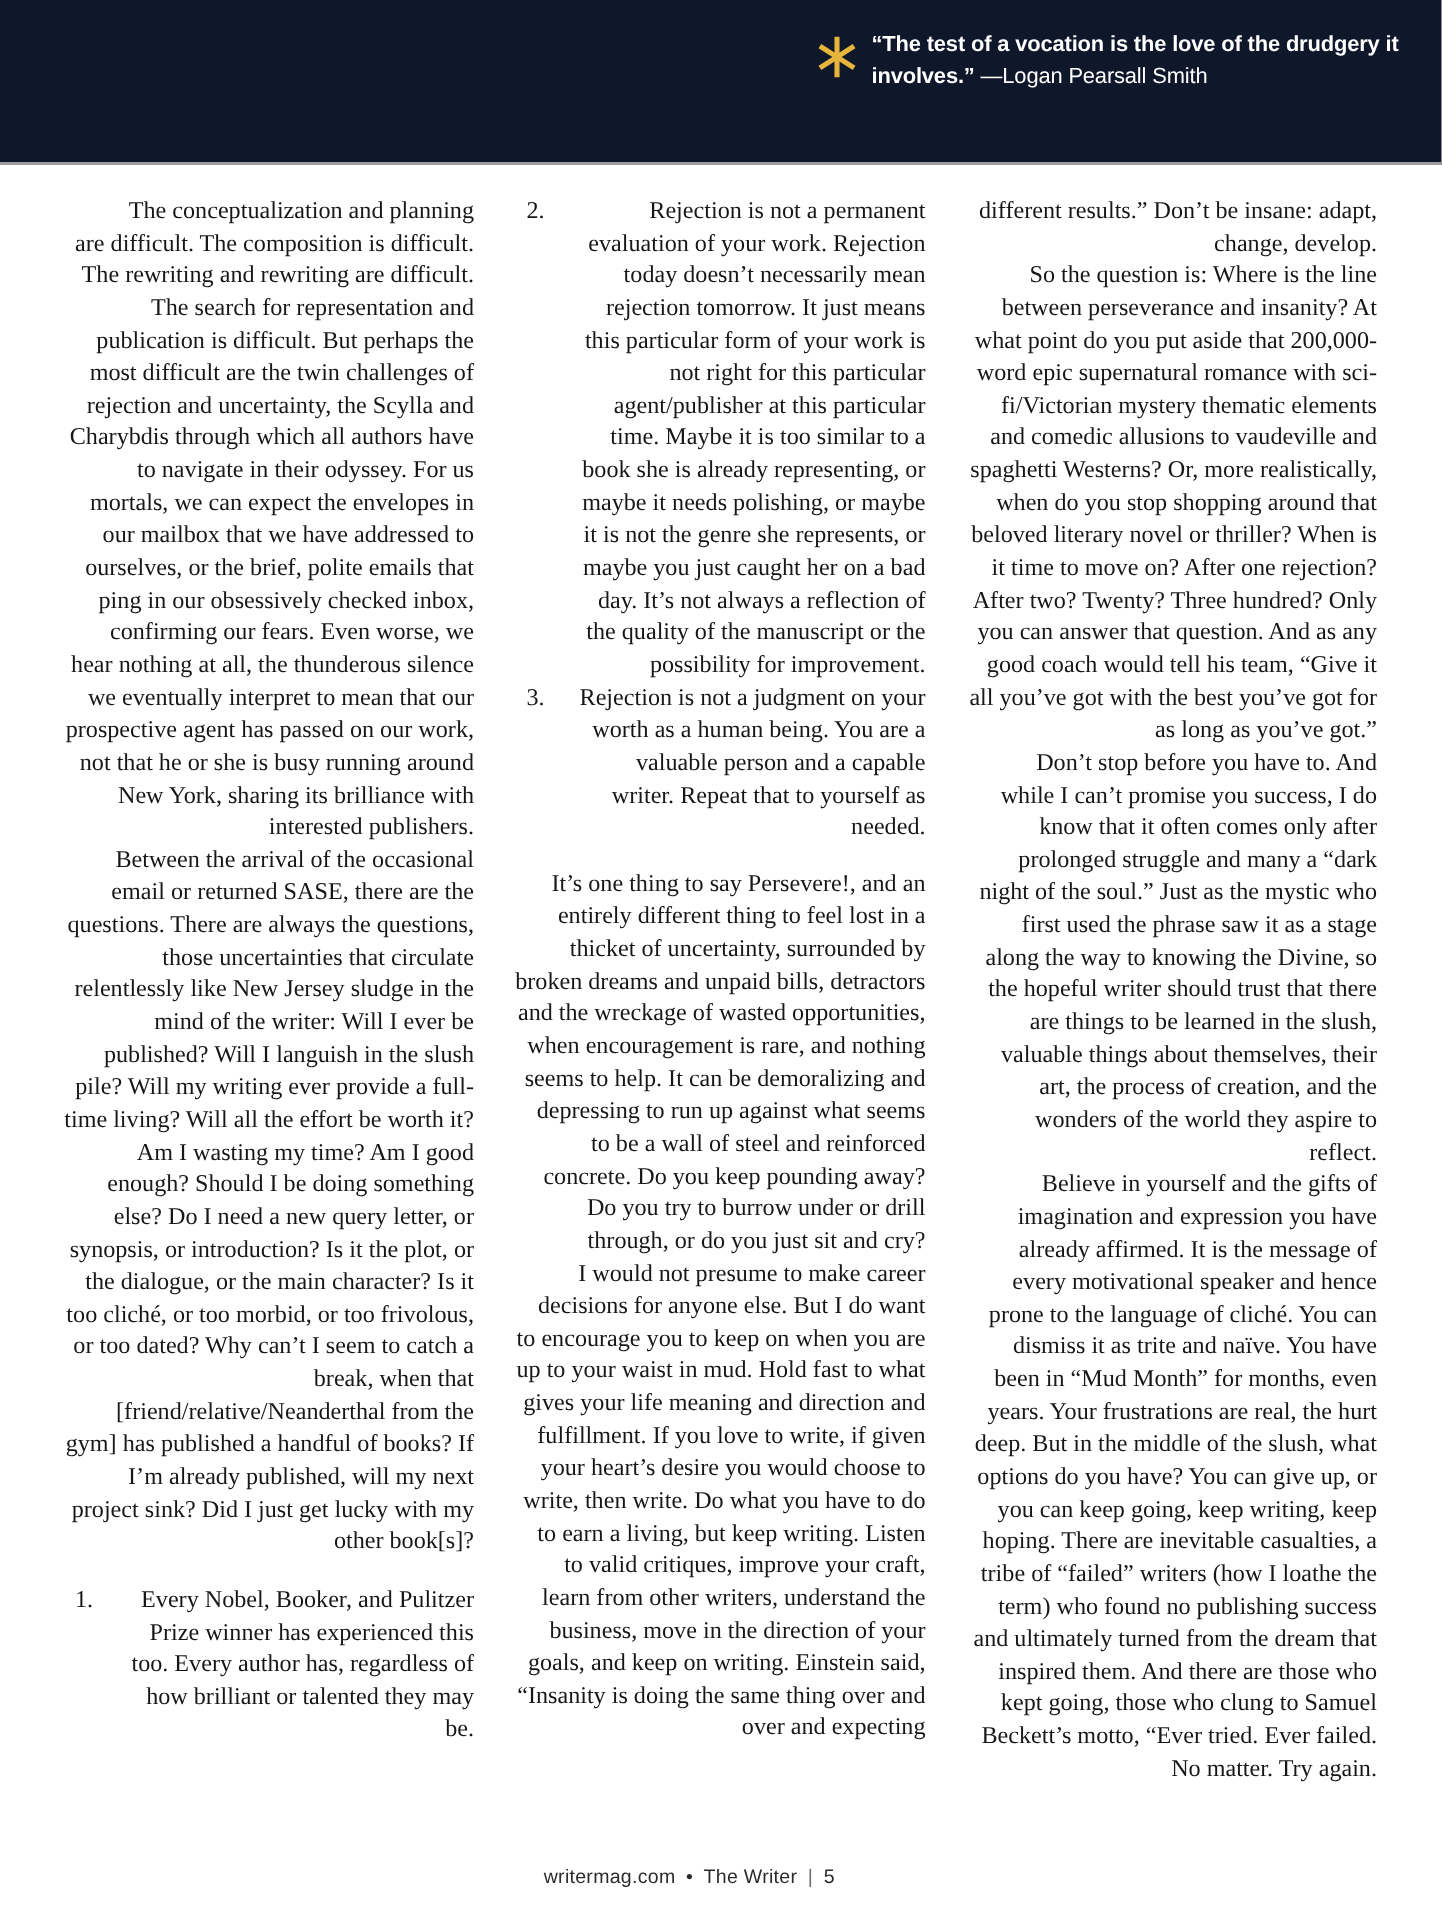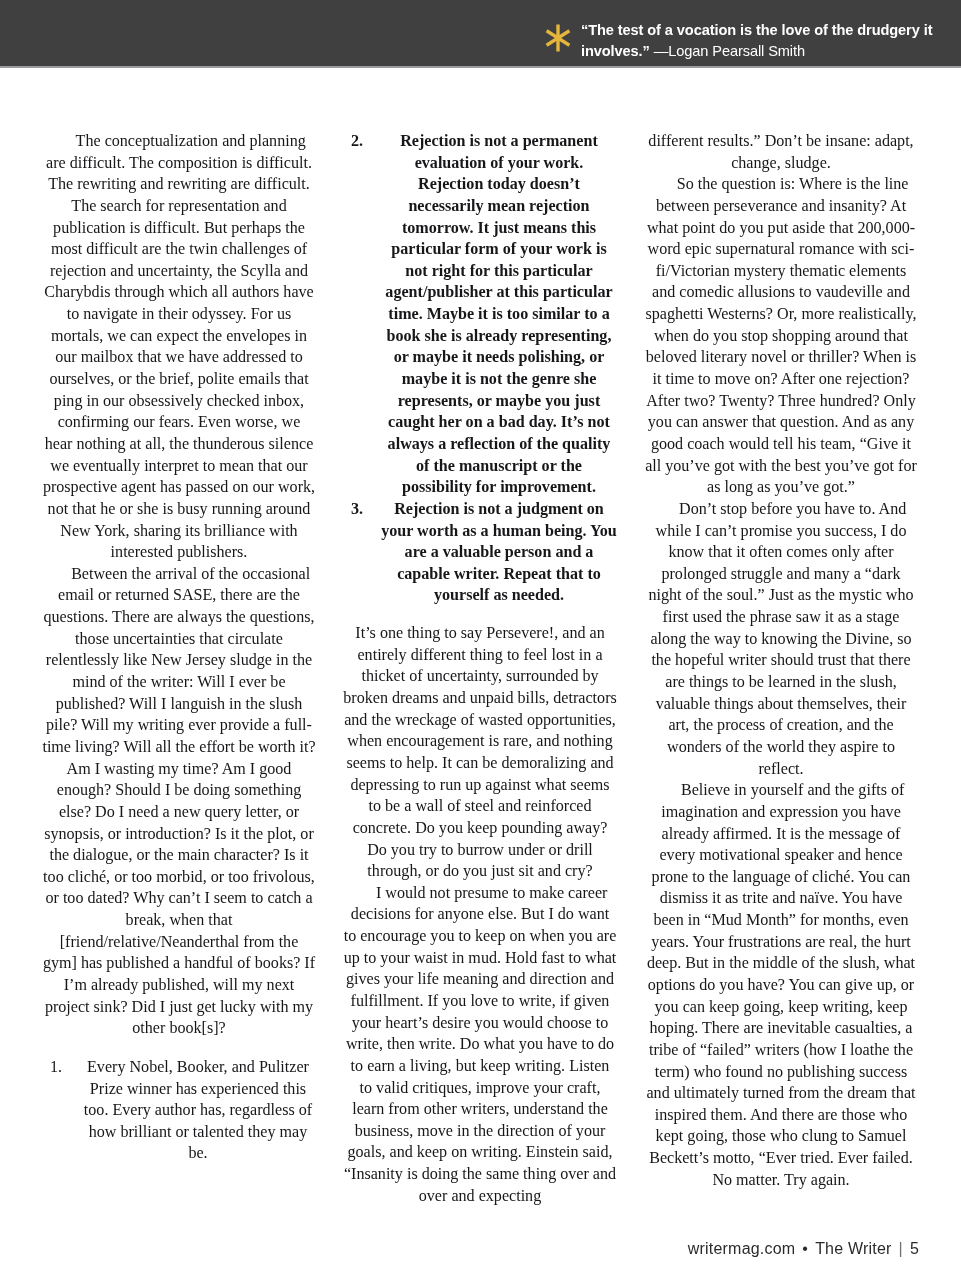--- a/index.html
+++ b/index.html
@@ -13,22 +13,22 @@
     color: #17171a;
     overflow: hidden;
     position: relative;
   }
 
   
   .header-band {
     position: absolute;
     top: 0; left: 0;
     width: 961px;
-    height: 68px;
-    background: #404040;
+    height: 110px;
+    background: #0f172a;
     border-bottom: 2px solid #9b9ba0;
   }
   .header-quote-wrap {
     position: absolute;
     left: 545px;
     top: 20px;
     width: 400px;
     display: flex;
     align-items: flex-start;
     gap: 10px;
@@ -57,38 +57,38 @@
     top: 130px;
     left: 42px;
     width: 877px;
     display: flex;
     gap: 27px;
   }
   .col {
     width: 274px;
     font-size: 16.1px;
     line-height: 1.345;
-    text-align: center;
+    text-align: right;
     hyphens: none;
   }
   .col p {
     margin: 0;
     text-indent: 1.45em;
   }
   .col p.noindent { text-indent: 0; }
   .col p em, .col .italic { }
 
   
   ol.facts {
     margin: 0;
     padding: 0;
     list-style: none;
     counter-reset: fact;
   }
-  ol.facts.start2 { counter-reset: fact 1; font-weight: bold; }
+  ol.facts.start2 { counter-reset: fact 1; }
   ol.facts li {
     counter-increment: fact;
     position: relative;
     padding-left: 38px;
     margin: 0;
   }
   ol.facts li::before {
     content: counter(fact) ".";
     position: absolute;
     left: 8px;
@@ -97,24 +97,24 @@
     font-family: "Liberation Serif", serif;
   }
   .list-gap-top { height: 17px; }
 
   
   .footer {
     position: absolute;
     left: 0;
     bottom: 22px;
     width: 961px;
-    text-align: right;
+    text-align: center;
     padding-right: 42px;
     font-family: "Liberation Sans", sans-serif;
-    font-size: 16px;
+    font-size: 13px;
     color: #2b2b2e;
     letter-spacing: 0.2px;
   }
   .footer .dot { padding: 0 7px; }
   .footer .bar { padding: 0 7px; color: #6e6e72; }
 </style>
 </head>
 <body>
 
 <div class="header-band">
@@ -146,21 +146,21 @@
   <div class="col">
     <ol class="facts start2">
       <li>Rejection is not a permanent evaluation of your work. Rejection today doesn’t necessarily mean rejection tomorrow. It just means this particular form of your work is not right for this particular agent/publisher at this particular time. Maybe it is too similar to a book she is already representing, or maybe it needs polishing, or maybe it is not the genre she represents, or maybe you just caught her on a bad day. It’s not always a reflection of the quality of the manuscript or the possibility for improvement.</li>
       <li>Rejection is not a judgment on your worth as a human being. You are a valuable person and a capable writer. Repeat that to yourself as needed.</li>
     </ol>
     <p class="noindent" style="margin-top:16px"><span>It’s one thing to say </span><span class="italic">Persevere!</span><span>, and an entirely different thing to feel lost in a thicket of uncertainty, surrounded by broken dreams and unpaid bills, detractors and the wreckage of wasted opportunities, when encouragement is rare, and nothing seems to help. It can be demoralizing and depressing to run up against what seems to be a wall of steel and reinforced concrete. Do you keep pounding away? Do you try to burrow under or drill through, or do you just sit and cry?</span></p>
     <p>I would not presume to make career decisions for anyone else. But I do want to encourage you to keep on when you are up to your waist in mud. Hold fast to what gives your life meaning and direction and fulfillment. If you love to write, if given your heart’s desire you would choose to write, then write. Do what you have to do to earn a living, but keep writing. Listen to valid critiques, improve your craft, learn from other writers, understand the business, move in the direction of your goals, and keep on writing. Einstein said, “Insanity is doing the same thing over and over and expecting</p>
   </div>
 
   <div class="col">
-    <p class="noindent">different results.” Don’t be insane: adapt, change, sludge.</p>
+    <p class="noindent">different results.” Don’t be insane: adapt, change, develop.</p>
     <p>So the question is: Where is the line between perseverance and insanity? At what point do you put aside that 200,000-word epic supernatural romance with sci-fi/Victorian mystery thematic elements and comedic allusions to vaudeville and spaghetti Westerns? Or, more realistically, when do you stop shopping around that beloved literary novel or thriller? When is it time to move on? After one rejection? After two? Twenty? Three hundred? Only you can answer that question. And as any good coach would tell his team, “Give it all you’ve got with the best you’ve got for as long as you’ve got.”</p>
     <p>Don’t stop before you have to. And while I can’t promise you success, I do know that it often comes only after prolonged struggle and many a “dark night of the soul.” Just as the mystic who first used the phrase saw it as a stage along the way to knowing the Divine, so the hopeful writer should trust that there are things to be learned in the slush, valuable things about themselves, their art, the process of creation, and the wonders of the world they aspire to reflect.</p>
     <p>Believe in yourself and the gifts of imagination and expression you have already affirmed. It is the message of every motivational speaker and hence prone to the language of cliché. You can dismiss it as trite and naïve. You have been in “Mud Month” for months, even years. Your frustrations are real, the hurt deep. But in the middle of the slush, what options do you have? You can give up, or you can keep going, keep writing, keep hoping. There are inevitable casualties, a tribe of “failed” writers (how I loathe the term) who found no publishing success and ultimately turned from the dream that inspired them. And there are those who kept going, those who clung to Samuel Beckett’s motto, “Ever tried. Ever failed. No matter. Try again.</p>
   </div>
 </div>
 
 <div class="footer">
   <span>writermag.com</span><span class="dot">•</span><span>The Writer</span><span class="bar">|</span><span>5</span>
 </div>
 

